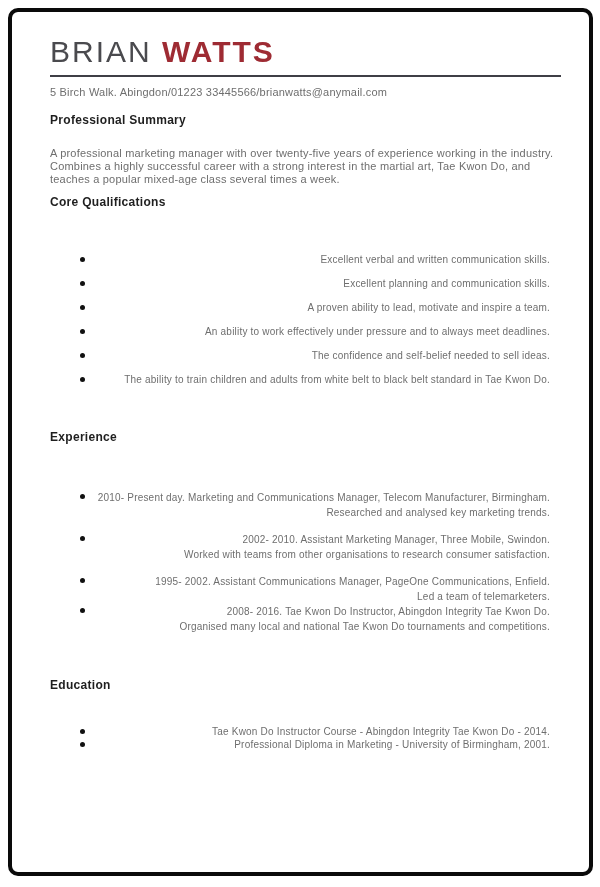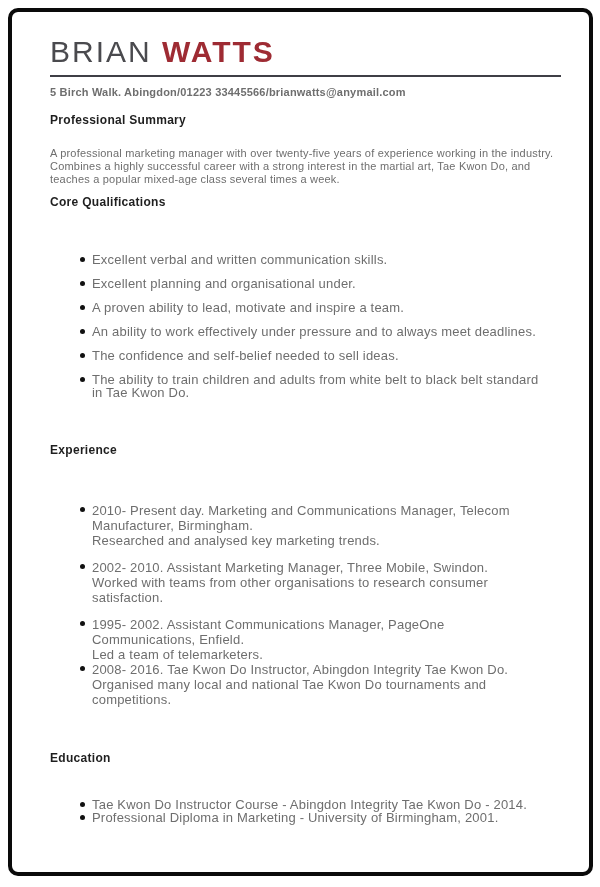--- a/index.html
+++ b/index.html
@@ -32,21 +32,20 @@
   }
   h1 .last {
     font-weight: 700;
     color: #9e2b33;
   }
   .contact {
     margin-top: 9px;
     font-size: 11px;
     letter-spacing: 0.2px;
     color: #6e6e6e;
-    font-weight: bold;
   }
   
   h2 {
     font-size: 12px;
     font-weight: 700;
     letter-spacing: 0.3px;
     color: #1f1f1f;
     line-height: 1.2;
   }
   .h2-summary   { margin-top: 15px; }
@@ -65,24 +64,25 @@
     list-style: none;
     margin-left: 30px;
     max-width: 470px;
   }
   .ul-qual { margin-top: 44px; }
   .ul-exp  { margin-top: 45px; }
   .ul-edu  { margin-top: 33px; }
   li {
     position: relative;
     padding-left: 12px;
-    font-size: 13px;
+    font-size: 10px;
     line-height: 13px;
     letter-spacing: 0.2px;
     color: #6e6e6e;
+    text-align: right;
   }
   li::before {
     content: "";
     position: absolute;
     left: 0; top: 4px;
     width: 5px; height: 5px;
     border-radius: 50%;
     background: #111111;
   }
   .ul-qual li { margin-bottom: 11px; }
@@ -105,21 +105,21 @@
 
     <section>
       <h2 class="h2-summary">Professional Summary</h2>
       <p class="summary">A professional marketing manager with over twenty-five years of experience working in the industry. Combines a highly successful career with a strong interest in the martial art, Tae Kwon Do, and teaches a popular mixed-age class several times a week.</p>
     </section>
 
     <section>
       <h2 class="h2-qual">Core Qualifications</h2>
       <ul class="ul-qual">
         <li>Excellent verbal and written communication skills.</li>
-        <li>Excellent planning and organisational under.</li>
+        <li>Excellent planning and communication skills.</li>
         <li>A proven ability to lead, motivate and inspire a team.</li>
         <li>An ability to work effectively under pressure and to always meet deadlines.</li>
         <li>The confidence and self-belief needed to sell ideas.</li>
         <li>The ability to train children and adults from white belt to black belt standard in Tae Kwon Do.</li>
       </ul>
     </section>
 
     <section>
       <h2 class="h2-exp">Experience</h2>
       <ul class="ul-exp">

